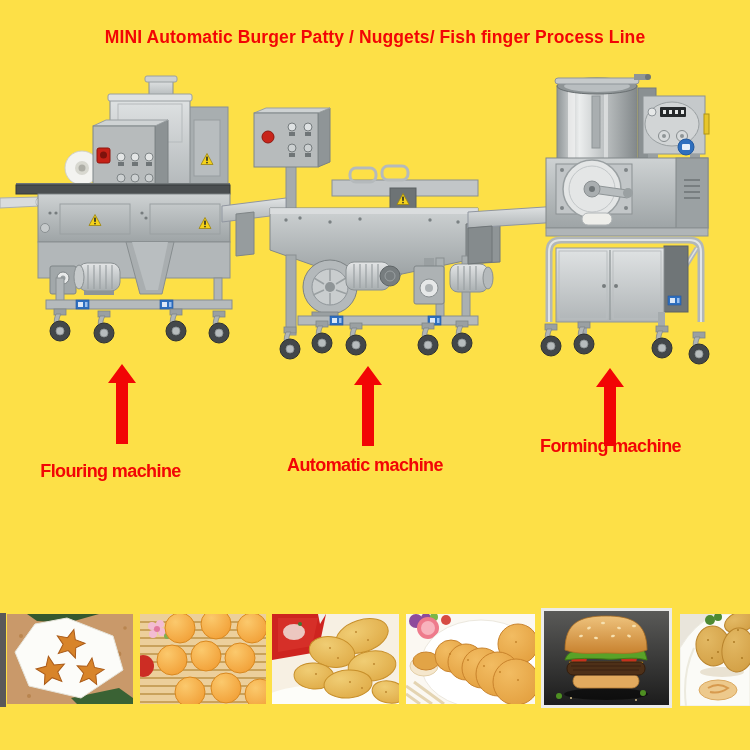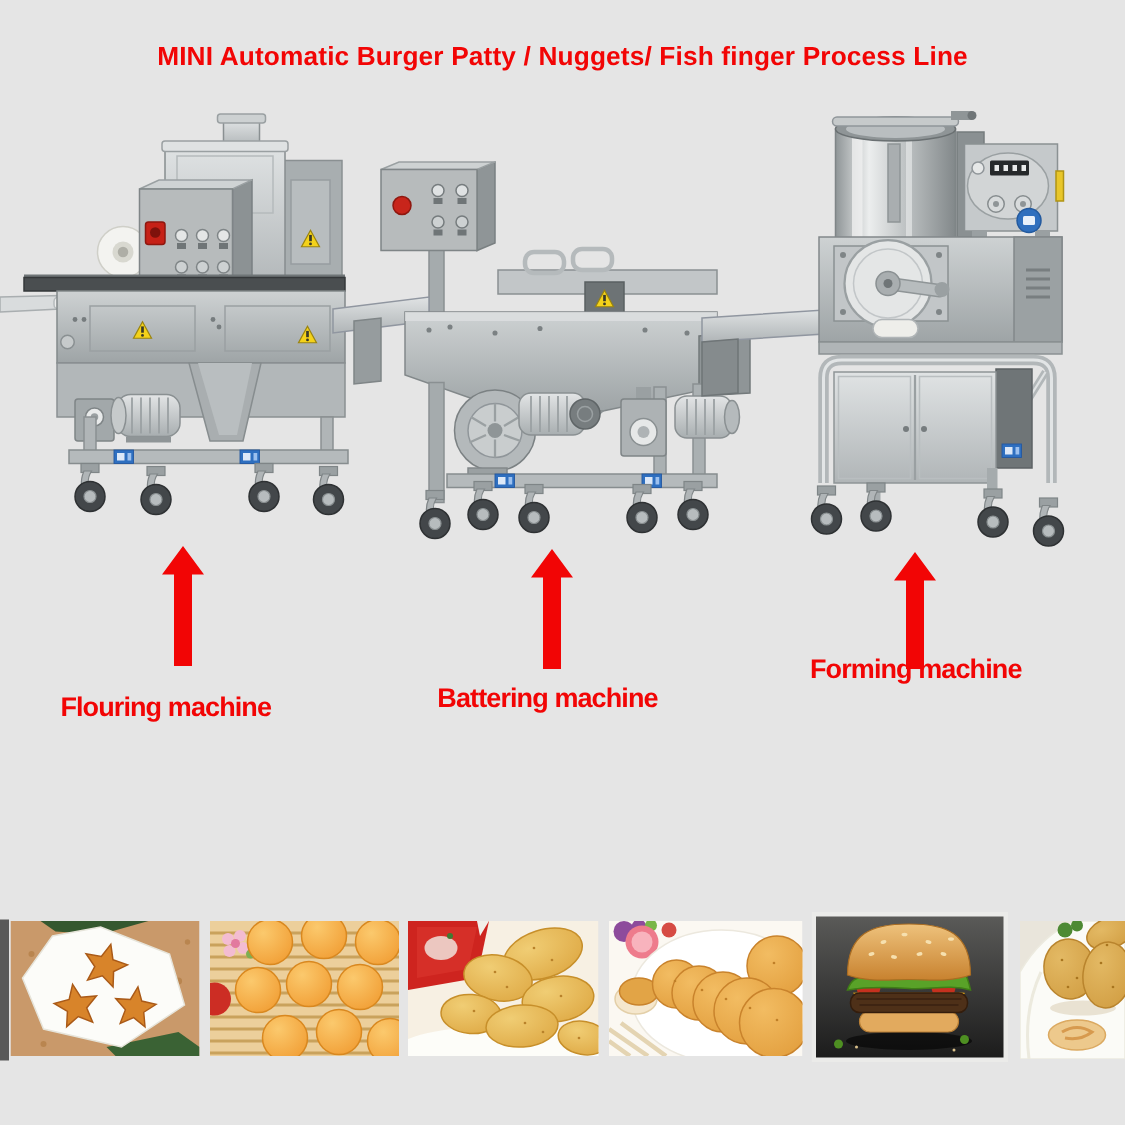--- a/index.html
+++ b/index.html
@@ -1,16 +1,16 @@
 <!DOCTYPE html>
 <html style="--accent-red: #f20505; --steel-light: #ced2d3; --steel-dark: #8a9092; --warning-yellow: #f4d21a; --sticker-blue: #2e6fc0; --background: #ffffff;"><head>
 <meta charset="utf-8">
 <style>
   html,body{margin:0;padding:0;background:#fff;}
-  .page{position:relative;width:750px;height:750px;background:#e5e5e5;overflow:hidden;
+  .page{position:relative;width:750px;height:750px;background:#fde047;overflow:hidden;
         font-family:"Liberation Sans",sans-serif;}
   .title{position:absolute;top:27px;left:0;width:750px;margin:0;text-align:center;
          font-size:17.5px;font-weight:bold;letter-spacing:0.1px;
          color:var(--accent-red,#f20505);}
   .scene{position:absolute;top:0;left:0;}
   .machine-label{position:absolute;font-weight:bold;font-size:18px;letter-spacing:-0.6px;
          color:var(--accent-red,#f20505);text-align:center;white-space:nowrap;}
   #lab1{left:13px;top:461px;width:195px;}
   #lab2{left:262px;top:455px;width:206px;}
   #lab3{left:508px;top:436px;width:205px;}
@@ -289,21 +289,21 @@
     </g>
     <g>
       <polygon points="368,366 382,385 374,385 374,446 362,446 362,385 354,385" style="fill:var(--accent-red,#f20505)"></polygon>
     </g>
     <g>
       <polygon points="610,368 624,387 616,387 616,446 604,446 604,387 596,387" style="fill:var(--accent-red,#f20505)"></polygon>
     </g>
   </svg>
 
   <div class="machine-label" id="lab1">Flouring machine</div>
-  <div class="machine-label" id="lab2">Battering machine</div>
+  <div class="machine-label" id="lab2">Automatic machine</div>
   <div class="machine-label" id="lab3">Forming machine</div>
 
   <div class="food-strip">
     <div class="edge-bar"></div>
 
     <svg class="tile" id="t1" width="126" height="90" viewBox="0 0 126 90">
       <defs>
         <path id="star5" d="M0,-15 L4,-5.5 L14.3,-4.6 L6.5,2.1 L8.8,12.1 L0,6.8 L-8.8,12.1 L-6.5,2.1 L-14.3,-4.6 L-4,-5.5 Z"></path>
       </defs>
       <rect width="126" height="90" fill="#c9996a"></rect>

